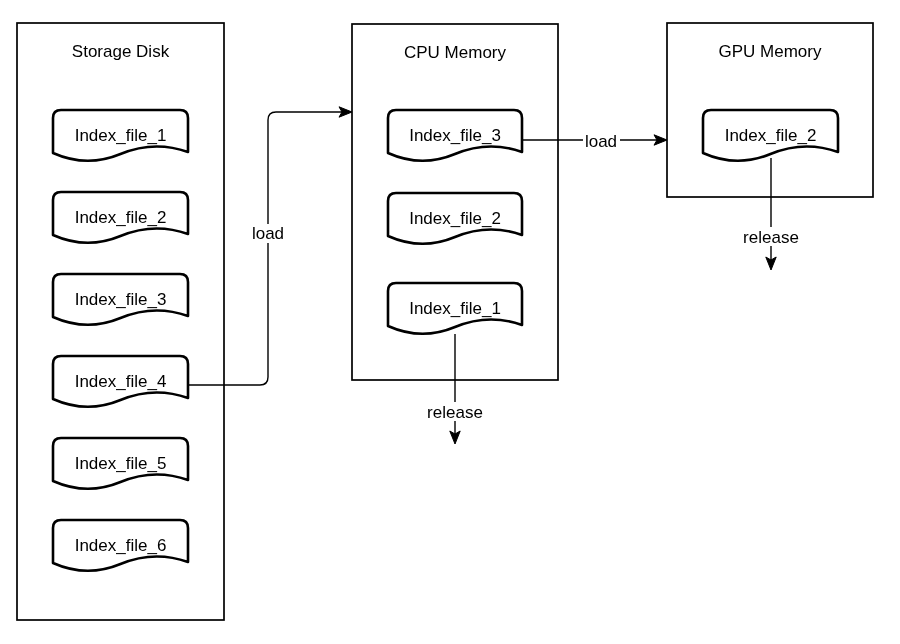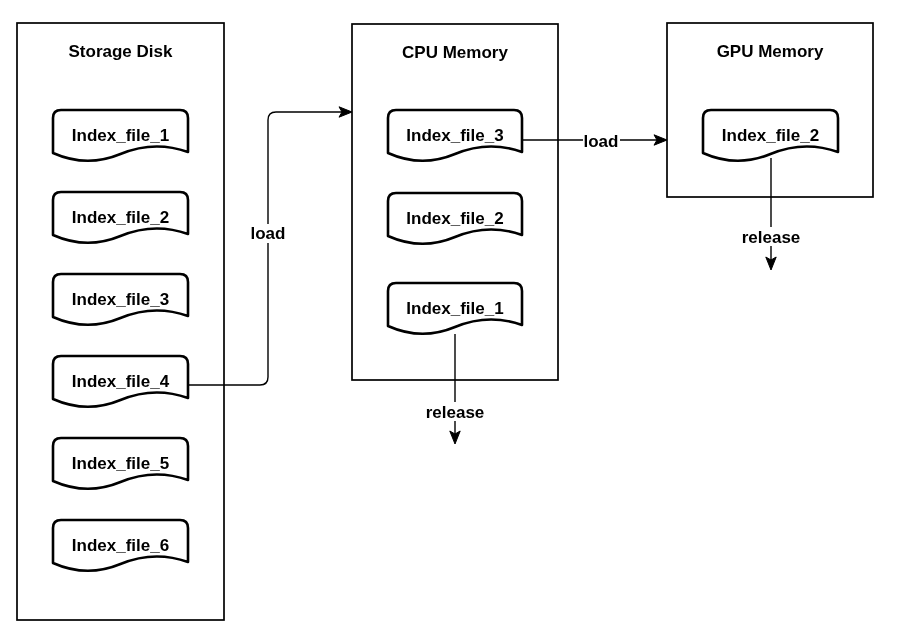--- a/index.html
+++ b/index.html
@@ -1,21 +1,20 @@
 <!DOCTYPE html>
 <html style="--stroke: #000000; --fill: #ffffff; --bg: #ffffff;"><head>
 <meta charset="utf-8">
 <style>
   html, body { margin: 0; padding: 0; background: #ffffff; }
   .canvas {
     width: 872px; height: 644px;
     background: var(--bg, #ffffff);
     position: relative;
     font-family: "Liberation Sans", "DejaVu Sans", sans-serif;
-    font-weight: bold;
   }
   svg { display: block; }
   svg text {
     font-family: "Liberation Sans", "DejaVu Sans", sans-serif;
     fill: var(--stroke, #000000);
   }
   .container-box {
     fill: var(--fill, #ffffff);
     stroke: var(--stroke, #000000);
     stroke-width: 1.7;

